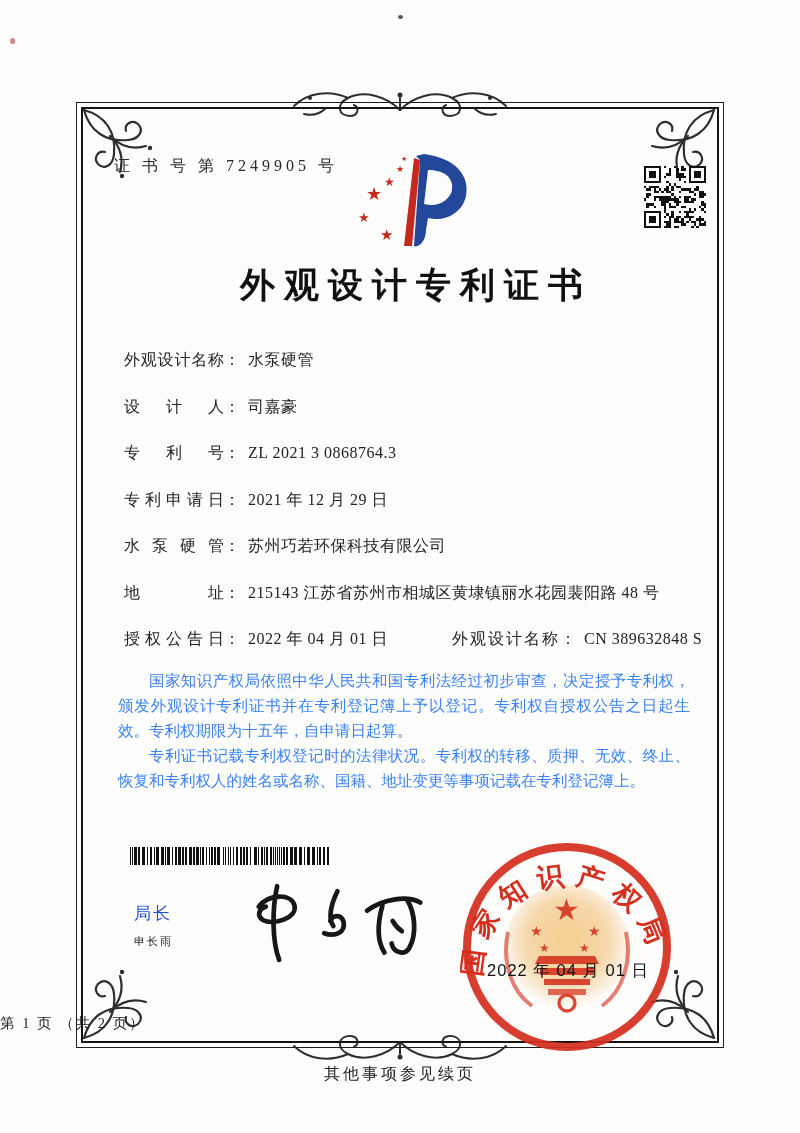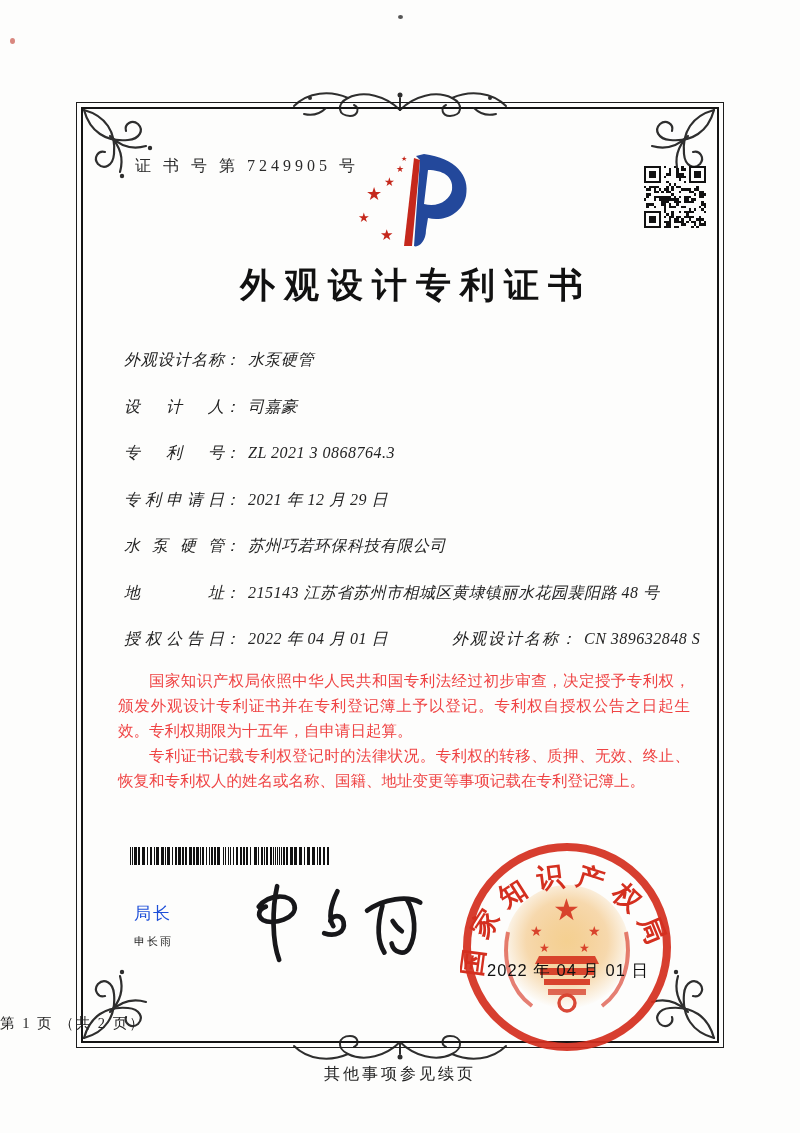--- a/index.html
+++ b/index.html
@@ -13,40 +13,40 @@
     position:absolute;left:76px;top:102px;width:646px;height:944px;
     border:1.5px solid #1c1c1c;
   }
   .frame-inner{
     position:absolute;left:4px;top:4px;right:4px;bottom:4px;
     border:2.5px solid #141414;
   }
   .orn{position:absolute;pointer-events:none;opacity:.92;}
   
   .cert-no{
-    position:absolute;left:135px;top:156px;font-size:16px;letter-spacing:4px;color:#2a2a2a;
+    position:absolute;left:114px;top:156px;font-size:16px;letter-spacing:4px;color:#2a2a2a;
   }
   .qr{position:absolute;left:644px;top:166px;width:62px;height:62px;}
   .logo{position:absolute;left:338px;top:148px;width:146px;height:116px;}
   .title{
     position:absolute;left:16px;top:262px;width:100%;text-align:center;
     font-size:35px;font-weight:bold;letter-spacing:9px;color:#111;
   }
   
-  .fields{position:absolute;left:124px;top:350px;width:566px;font-size:16px;color:#232323;font-style:italic;}
+  .fields{position:absolute;left:124px;top:350px;width:566px;font-size:16px;color:#232323;}
   .frow{height:46.5px;white-space:nowrap;}
   .flabel{display:inline-block;width:100px;text-align:justify;text-align-last:justify;}
   .fcolon{display:inline-block;margin-right:8px;}
   .fvalue{letter-spacing:.5px;}
   .frow .pair2{display:inline-block;margin-left:60px;}
   .pair2 .flabel{width:auto;letter-spacing:2px;}
   
   .body-text{
     position:absolute;left:118px;top:668px;width:572px;
-    font-size:15.5px;line-height:1.62;text-align:justify;color:#ef4444;
+    font-size:15.5px;line-height:1.62;text-align:justify;color:#3b82f6;
   }
   .body-text p{margin:0;text-indent:2em;}
   
   .barcode{position:absolute;left:130px;top:847px;width:202px;height:18px;}
   .sig-title{position:absolute;left:134px;top:902px;font-size:17px;letter-spacing:2px;color:#1d4ed8;}
   .sig-name{position:absolute;left:134px;top:934px;font-size:11px;letter-spacing:2px;color:#1e1e1e;}
   .signature{position:absolute;left:238px;top:878px;width:205px;height:92px;}
   
   .seal{position:absolute;left:460px;top:840px;width:214px;height:214px;}
   .seal-date{

